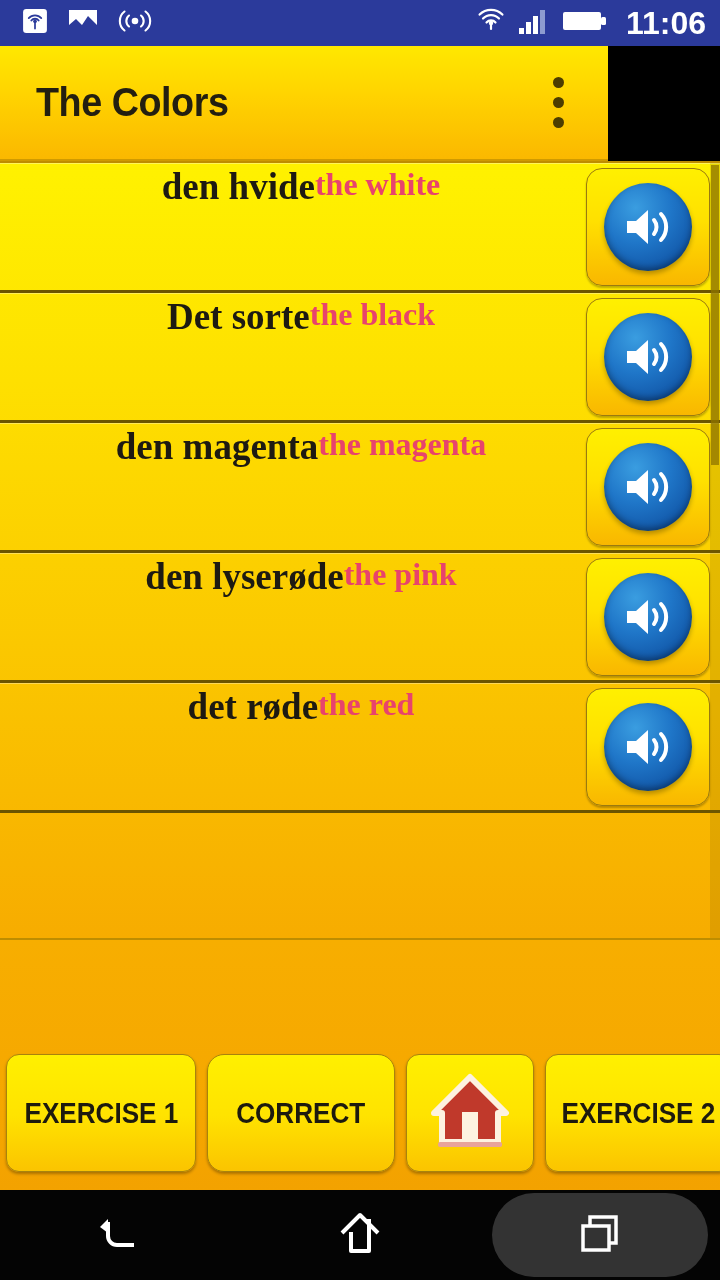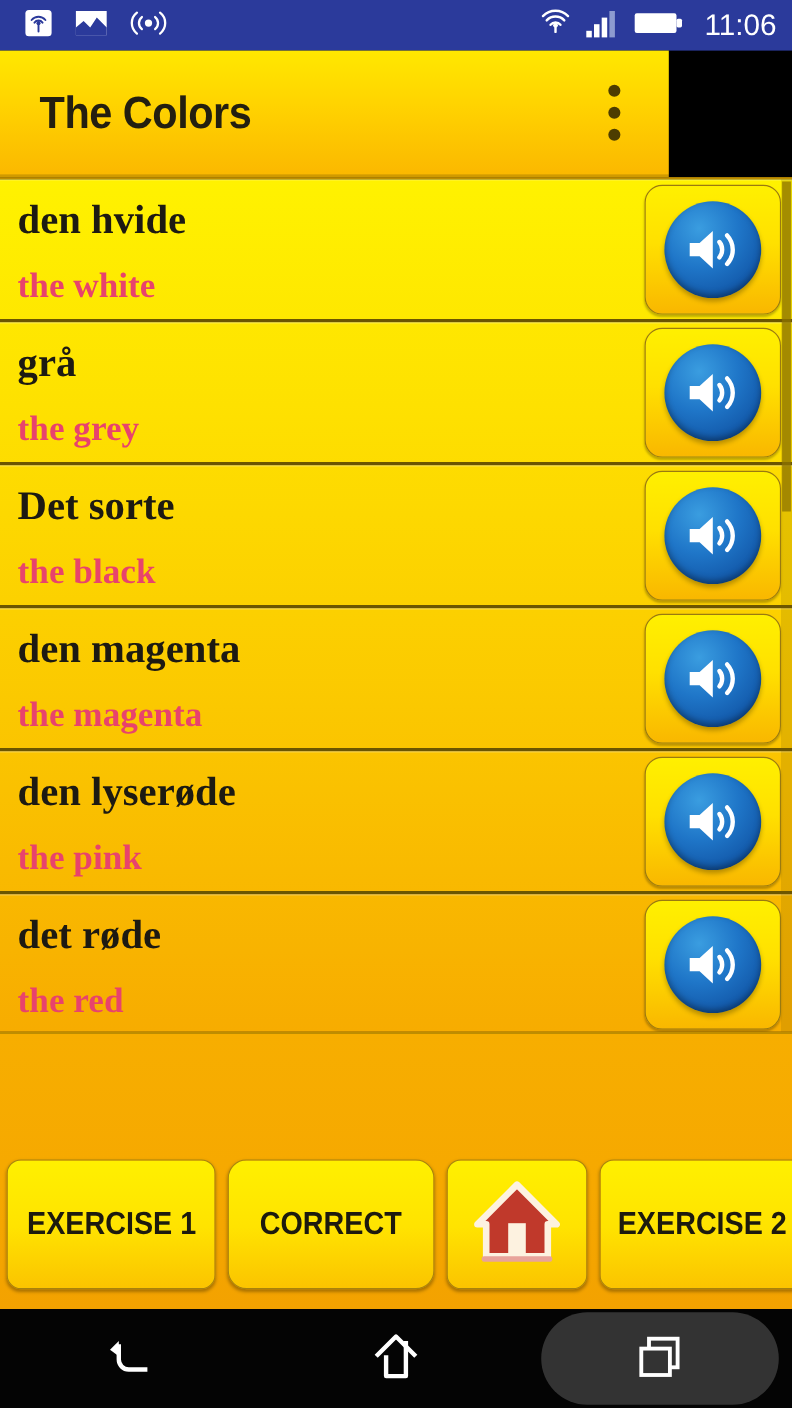--- a/index.html
+++ b/index.html
@@ -24,24 +24,24 @@
     display:flex; align-items:center;
     padding:0 14px 0 22px;
   }
   #statusbar .left, #statusbar .right {
     display:flex; align-items:center;
   }
   #statusbar .left { gap:20px; }
   #statusbar .right { margin-left:auto; gap:12px; }
   .sb-icon { display:block; }
   #clock {
-    color:#ffffff; font-size:27px;
+    color:#ffffff; font-size:32px;
     font-family:"Liberation Sans", sans-serif;
     letter-spacing:0px; margin-left:6px;
-    font-weight:400;
+    font-weight:700;
   }
 
   
   #appbar {
     position:absolute; top:46px; left:0;
     width:608px; height:115px;
     background:linear-gradient(to bottom,#FFE800 0%, #FFD400 42%, #FBB800 100%);
     display:flex; align-items:center;
     border-bottom:2px solid #D09A00;
   }
@@ -82,21 +82,21 @@
     position:relative;
     height:130px;
     display:flex;
     align-items:center;
     padding-left:16px;
     border-bottom:3px solid #6b5500;
     border-top:1px solid rgba(255,255,255,0.35);
   }
   .row:last-child { border-bottom:none; }
   .row .texts {
-    display:flex; flex-direction:column;
+    display:flex; flex-direction:row;
     justify-content:center;
     flex:1;
     height:100%;
     padding-top:4px;
   }
   .word-native {
     font-family:"Liberation Serif", serif;
     font-weight:700;
     font-size:37px;
     color:#1d1a12;
@@ -291,110 +291,93 @@
             <path d="M6 17 h9 L27 6 v34 L15 29 H6 Z" fill="#fff"></path>
             <g fill="none" stroke="#fff" stroke-width="4" stroke-linecap="round">
               <path d="M33 16 a11 11 0 0 1 0 14"></path>
               <path d="M40 10 a19 19 0 0 1 0 26"></path>
             </g>
           </svg>
         </div>
       </div>
     </div>
 
+
     <div class="row">
       <div class="texts">
-        <div class="word-native">grå</div>
-        <div class="word-trans">the grey</div>
+        <div class="word-native">Det sorte</div>
+        <div class="word-trans">the black</div>
       </div>
       <div class="speaker-btn">
         <div class="speaker-disc">
           <svg width="54" height="46" viewBox="0 0 54 46">
             <path d="M6 17 h9 L27 6 v34 L15 29 H6 Z" fill="#fff"></path>
             <g fill="none" stroke="#fff" stroke-width="4" stroke-linecap="round">
               <path d="M33 16 a11 11 0 0 1 0 14"></path>
               <path d="M40 10 a19 19 0 0 1 0 26"></path>
             </g>
           </svg>
         </div>
       </div>
     </div>
 
     <div class="row">
       <div class="texts">
-        <div class="word-native">Det sorte</div>
-        <div class="word-trans">the black</div>
+        <div class="word-native">den magenta</div>
+        <div class="word-trans">the magenta</div>
       </div>
       <div class="speaker-btn">
         <div class="speaker-disc">
           <svg width="54" height="46" viewBox="0 0 54 46">
             <path d="M6 17 h9 L27 6 v34 L15 29 H6 Z" fill="#fff"></path>
             <g fill="none" stroke="#fff" stroke-width="4" stroke-linecap="round">
               <path d="M33 16 a11 11 0 0 1 0 14"></path>
               <path d="M40 10 a19 19 0 0 1 0 26"></path>
             </g>
           </svg>
         </div>
       </div>
     </div>
 
     <div class="row">
       <div class="texts">
-        <div class="word-native">den magenta</div>
-        <div class="word-trans">the magenta</div>
+        <div class="word-native">den lyserøde</div>
+        <div class="word-trans">the pink</div>
       </div>
       <div class="speaker-btn">
         <div class="speaker-disc">
           <svg width="54" height="46" viewBox="0 0 54 46">
             <path d="M6 17 h9 L27 6 v34 L15 29 H6 Z" fill="#fff"></path>
             <g fill="none" stroke="#fff" stroke-width="4" stroke-linecap="round">
               <path d="M33 16 a11 11 0 0 1 0 14"></path>
               <path d="M40 10 a19 19 0 0 1 0 26"></path>
             </g>
           </svg>
         </div>
       </div>
     </div>
 
     <div class="row">
       <div class="texts">
-        <div class="word-native">den lyserøde</div>
-        <div class="word-trans">the pink</div>
+        <div class="word-native">det røde</div>
+        <div class="word-trans">the red</div>
       </div>
       <div class="speaker-btn">
         <div class="speaker-disc">
           <svg width="54" height="46" viewBox="0 0 54 46">
             <path d="M6 17 h9 L27 6 v34 L15 29 H6 Z" fill="#fff"></path>
             <g fill="none" stroke="#fff" stroke-width="4" stroke-linecap="round">
               <path d="M33 16 a11 11 0 0 1 0 14"></path>
               <path d="M40 10 a19 19 0 0 1 0 26"></path>
             </g>
           </svg>
         </div>
       </div>
     </div>
 
-    <div class="row">
-      <div class="texts">
-        <div class="word-native">det røde</div>
-        <div class="word-trans">the red</div>
-      </div>
-      <div class="speaker-btn">
-        <div class="speaker-disc">
-          <svg width="54" height="46" viewBox="0 0 54 46">
-            <path d="M6 17 h9 L27 6 v34 L15 29 H6 Z" fill="#fff"></path>
-            <g fill="none" stroke="#fff" stroke-width="4" stroke-linecap="round">
-              <path d="M33 16 a11 11 0 0 1 0 14"></path>
-              <path d="M40 10 a19 19 0 0 1 0 26"></path>
-            </g>
-          </svg>
-        </div>
-      </div>
-    </div>
-
     <div id="scroll-track">
       <div id="scroll-thumb"></div>
     </div>
   </div>
 
   <div id="footer">
     <div class="fbtn" id="btn-ex1">
       <span class="fbtn-label">EXERCISE 1</span>
     </div>
     <div class="fbtn" id="btn-correct">

